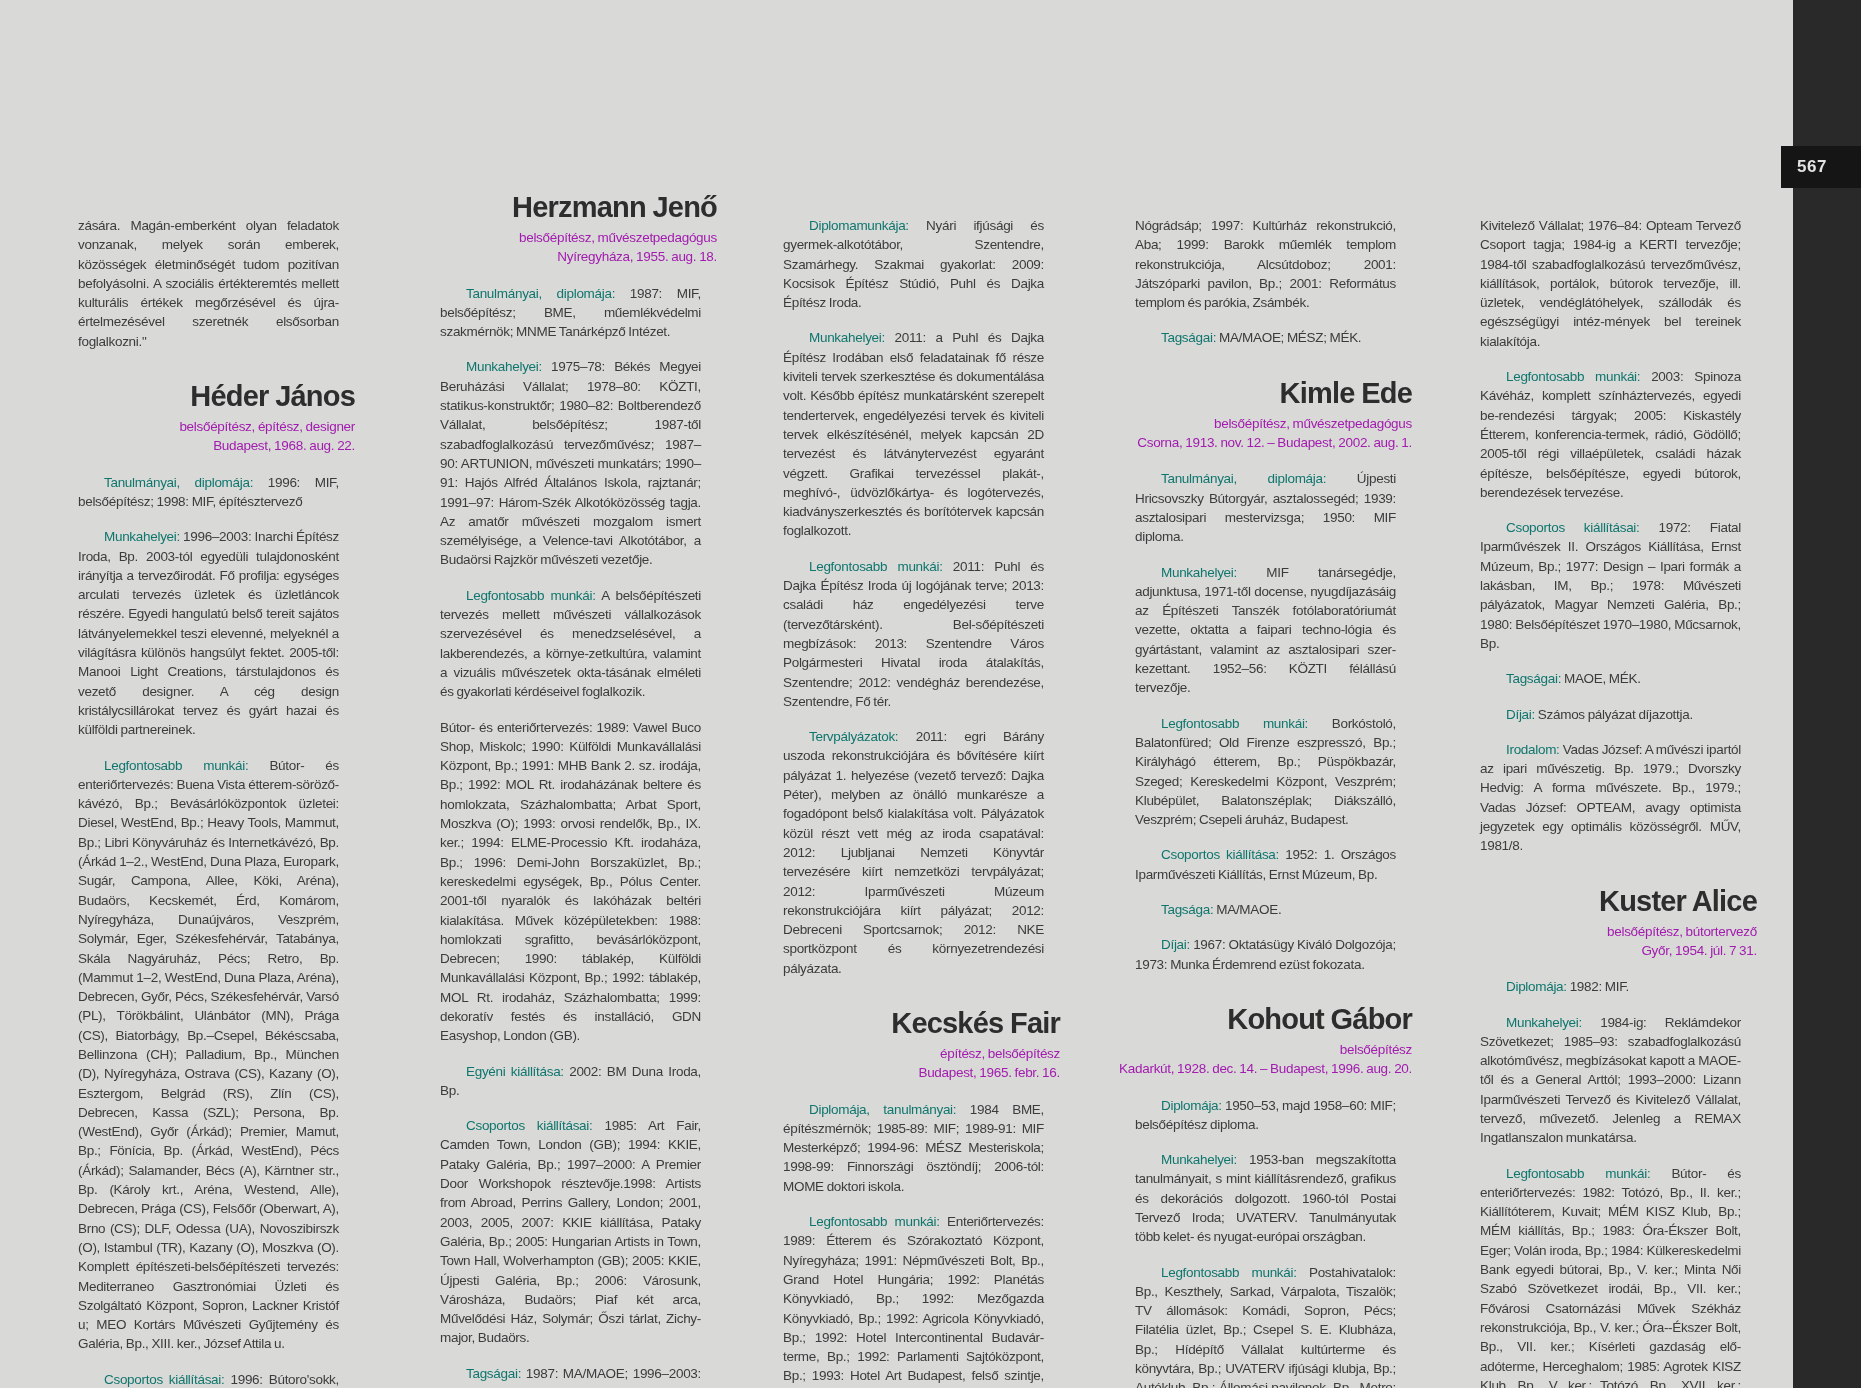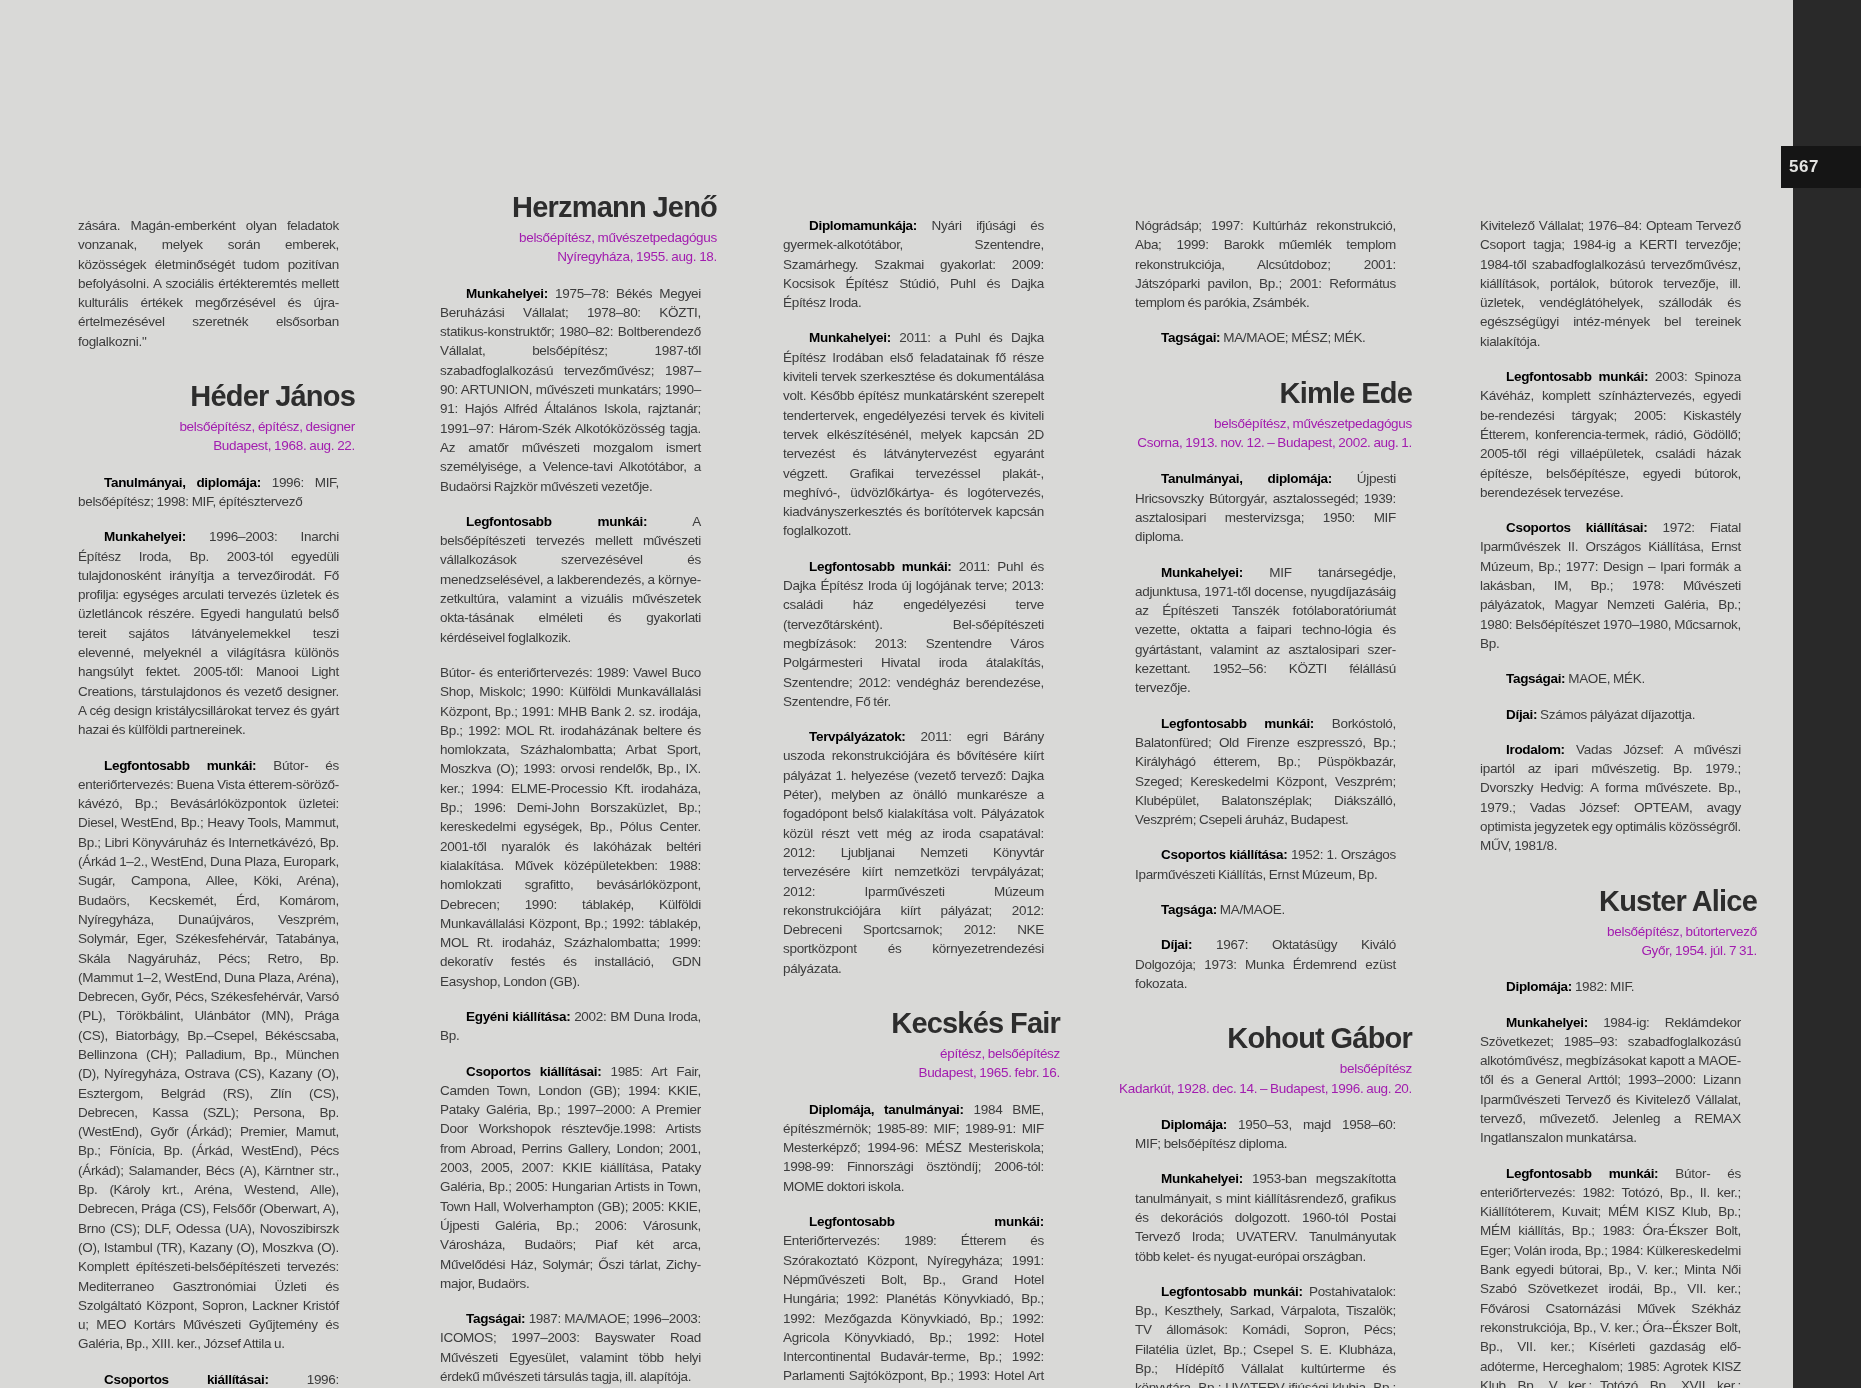--- a/index.html
+++ b/index.html
@@ -18,38 +18,38 @@
     color:#3c3c3c;
     font-size:13.5px;line-height:19.3px;
     letter-spacing:-0.3px;word-spacing:-0.6px;
   }
   .col0{left:62px;}
   .col1{left:424px;}
   .col2{left:767px;}
   .col3{left:1119px;}
   .col4{left:1464px;}
   p.para{margin:16px;text-align:justify;hyphens:none;}
-  p.para b{color:#000000;font-weight:700;padding-left:26px;}
+  p.para b{color:#0f766e;font-weight:400;padding-left:26px;}
   .entry-head{margin:30px 0 17px 0;text-align:right;}
   .col > .entry-head:first-child{margin-top:-8px;}
   .entry-head h2{
     margin:0 0 5px 0;
     font-size:29px;line-height:31px;
     font-weight:700;color:#2d2d2d;letter-spacing:-0.8px;
   }
   .entry-head .sub{font-size:13.5px;line-height:19.3px;color:#a21caf;}
   .band{
     position:absolute;top:0;right:0;width:68px;height:1388px;
     background:#292929;
   }
   .ptab{
     position:absolute;top:146px;right:0;width:80px;height:42px;
     background:#151515;
     display:flex;align-items:center;
-    box-sizing:border-box;padding-left:8px;
+    box-sizing:border-box;padding-left:16px;
   }
   .ptab span{
     color:#e3e3e1;font-size:17px;font-weight:700;letter-spacing:0.5px;
   }
 </style>
 </head>
 <body>
 
 <div class="page">
   <div class="col col0">
@@ -65,20 +65,21 @@
       <p class="para"><b>Csoportos kiállításai:</b> <span>1996: Bútoro'sokk, Iparművészeti Múzeum, Bp.; 2004: Hungarian architecture today: modernist and organic. Royal Institute of British Architecture, London, The Light-house, Glasgow (GB).</span></p>
       <p class="para"><b>Tagságai:</b> <span>MAOE; FISE.</span></p>
       <p class="para"><b>Irodalom:</b> <span>Bacsó Bori: Buena Vista. Inarchi Műterem, Octogon, 2001/4.; Emődi Kiss Tamás: MEO Kortárs Művészeti Gyűjtemény és kiállítóhely. Régi-új M. Ép., 2002/2. 16–21.; Rothman Gabriella: A párhuzamok találkozása. Retro butik a WestEndben. Átrium, 2004/2. 86–87.; Vámos-Lovay Zsuzsanna: Bútoro'sokk. MI, 1996/1, 54.; Wesselényi-Garay An-dor: MEO, avagy a sötétben világító színes-pettyes phárosz. Régi-új M. Ép., 2002/2. 16–21.</span></p>
     </div>
   <div class="col col1">
       <div class="entry-head">
         <h2>Herzmann Jenő</h2>
         <div class="sub">belsőépítész, művészetpedagógus</div>
         <div class="sub">Nyíregyháza, 1955. aug. 18.</div>
       </div>
+      <p class="para"><b>Tanulmányai, diplomája:</b> <span>1987: MIF, belsőépítész; BME, műemlékvédelmi szakmérnök; MNME Tanárképző Intézet.</span></p>
       <p class="para"><b>Munkahelyei:</b> <span>1975–78: Békés Megyei Beruházási Vállalat; 1978–80: KÖZTI, statikus-konstruktőr; 1980–82: Boltberendező Vállalat, belsőépítész; 1987-től szabadfoglalkozású tervezőművész; 1987–90: ARTUNION, művészeti munkatárs; 1990–91: Hajós Alfréd Általános Iskola, rajztanár; 1991–97: Három-Szék Alkotóközösség tagja. Az amatőr művészeti mozgalom ismert személyisége, a Velence-tavi Alkotótábor, a Budaörsi Rajzkör művészeti vezetője.</span></p>
       <p class="para"><b>Legfontosabb munkái:</b> <span>A belsőépítészeti tervezés mellett művészeti vállalkozások szervezésével és menedzselésével, a lakberendezés, a környe-zetkultúra, valamint a vizuális művészetek okta-tásának elméleti és gyakorlati kérdéseivel foglalkozik.</span></p>
       <p class="para"><span>Bútor- és enteriőrtervezés: 1989: Vawel Buco Shop, Miskolc; 1990: Külföldi Munkavállalási Központ, Bp.; 1991: MHB Bank 2. sz. irodája, Bp.; 1992: MOL Rt. irodaházának beltere és homlokzata, Százhalombatta; Arbat Sport, Moszkva (O); 1993: orvosi rendelők, Bp., IX. ker.; 1994: ELME-Processio Kft. irodaháza, Bp.; 1996: Demi-John Borszaküzlet, Bp.; kereskedelmi egységek, Bp., Pólus Center. 2001-től nyaralók és lakóházak beltéri kialakítása. Művek középületekben: 1988: homlokzati sgrafitto, bevásárlóközpont, Debrecen; 1990: táblakép, Külföldi Munkavállalási Központ, Bp.; 1992: táblakép, MOL Rt. irodaház, Százhalombatta; 1999: dekoratív festés és installáció, GDN Easyshop, London (GB).</span></p>
       <p class="para"><b>Egyéni kiállítása:</b> <span>2002: BM Duna Iroda, Bp.</span></p>
       <p class="para"><b>Csoportos kiállításai:</b> <span>1985: Art Fair, Camden Town, London (GB); 1994: KKIE, Pataky Galéria, Bp.; 1997–2000: A Premier Door Workshopok résztevője.1998: Artists from Abroad, Perrins Gallery, London; 2001, 2003, 2005, 2007: KKIE kiállítása, Pataky Galéria, Bp.; 2005: Hungarian Artists in Town, Town Hall, Wolverhampton (GB); 2005: KKIE, Újpesti Galéria, Bp.; 2006: Városunk, Városháza, Budaörs; Piaf két arca, Művelődési Ház, Solymár; Őszi tárlat, Zichy-major, Budaörs.</span></p>
       <p class="para"><b>Tagságai:</b> <span>1987: MA/MAOE; 1996–2003: ICOMOS; 1997–2003: Bayswater Road Művészeti Egyesület, valamint több helyi érdekű művészeti társulás tagja, ill. alapítója.</span></p>
       <p class="para"><b>Publikációi:</b> <span>A belső tér harmóniája: környezetkultúra, lakberendezés, formatervezés (országos előadássorozat).</span></p>
       <div class="entry-head">
         <h2>Horváth Ágnes</h2>
         <div class="sub">építész, belsőépítész, grafikai amatőr</div>

